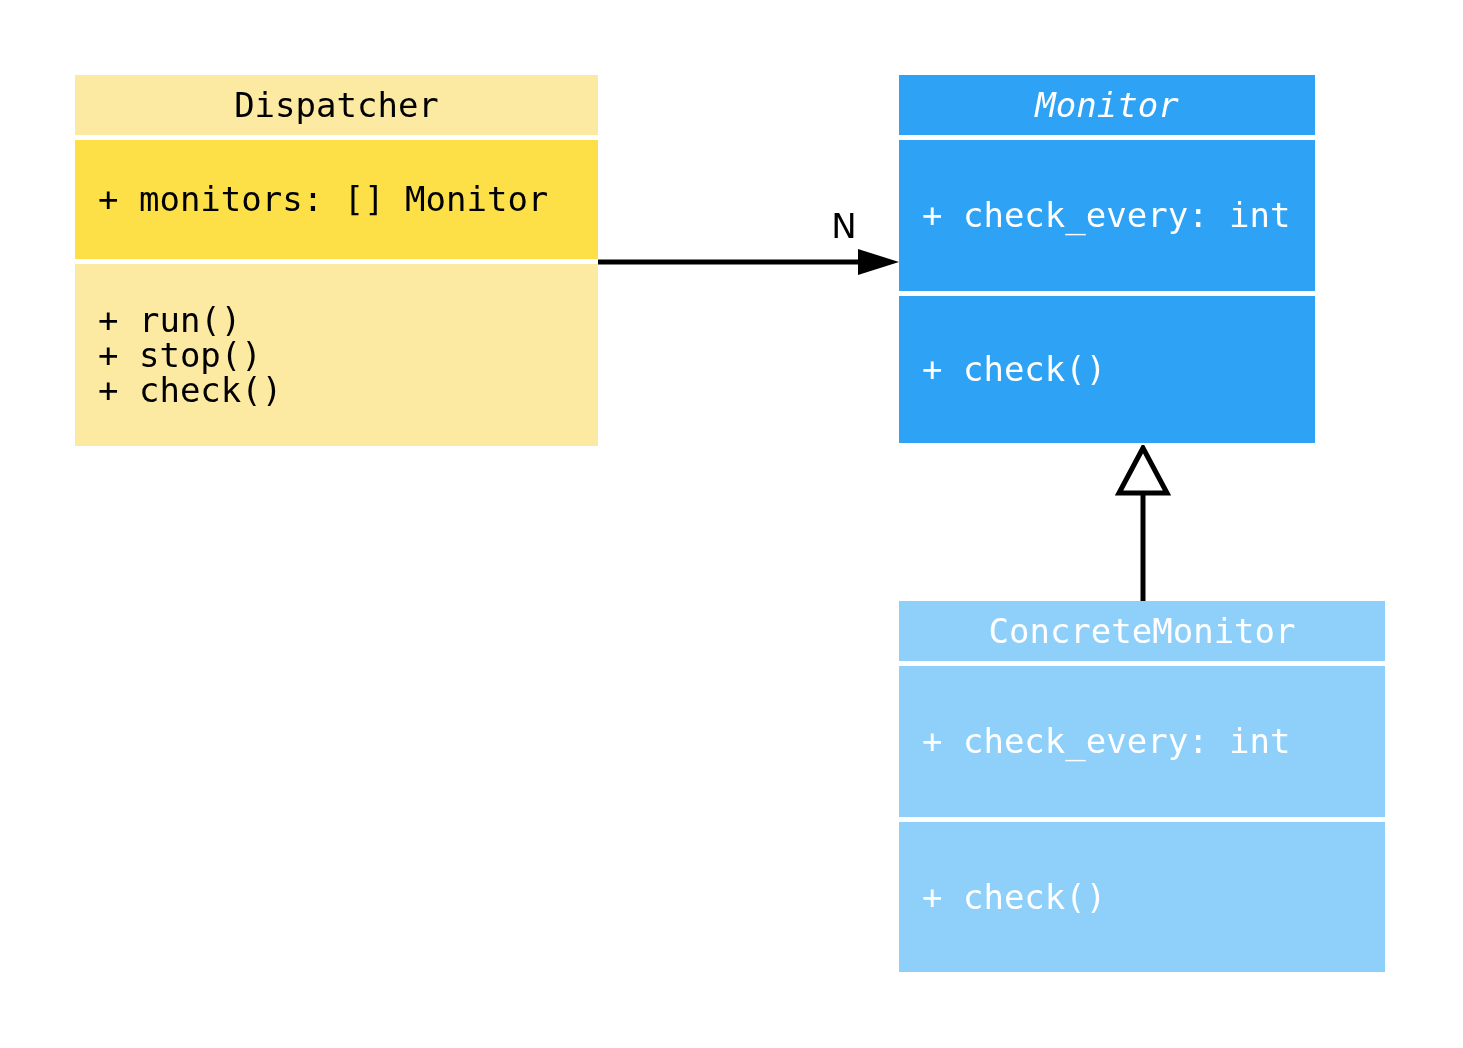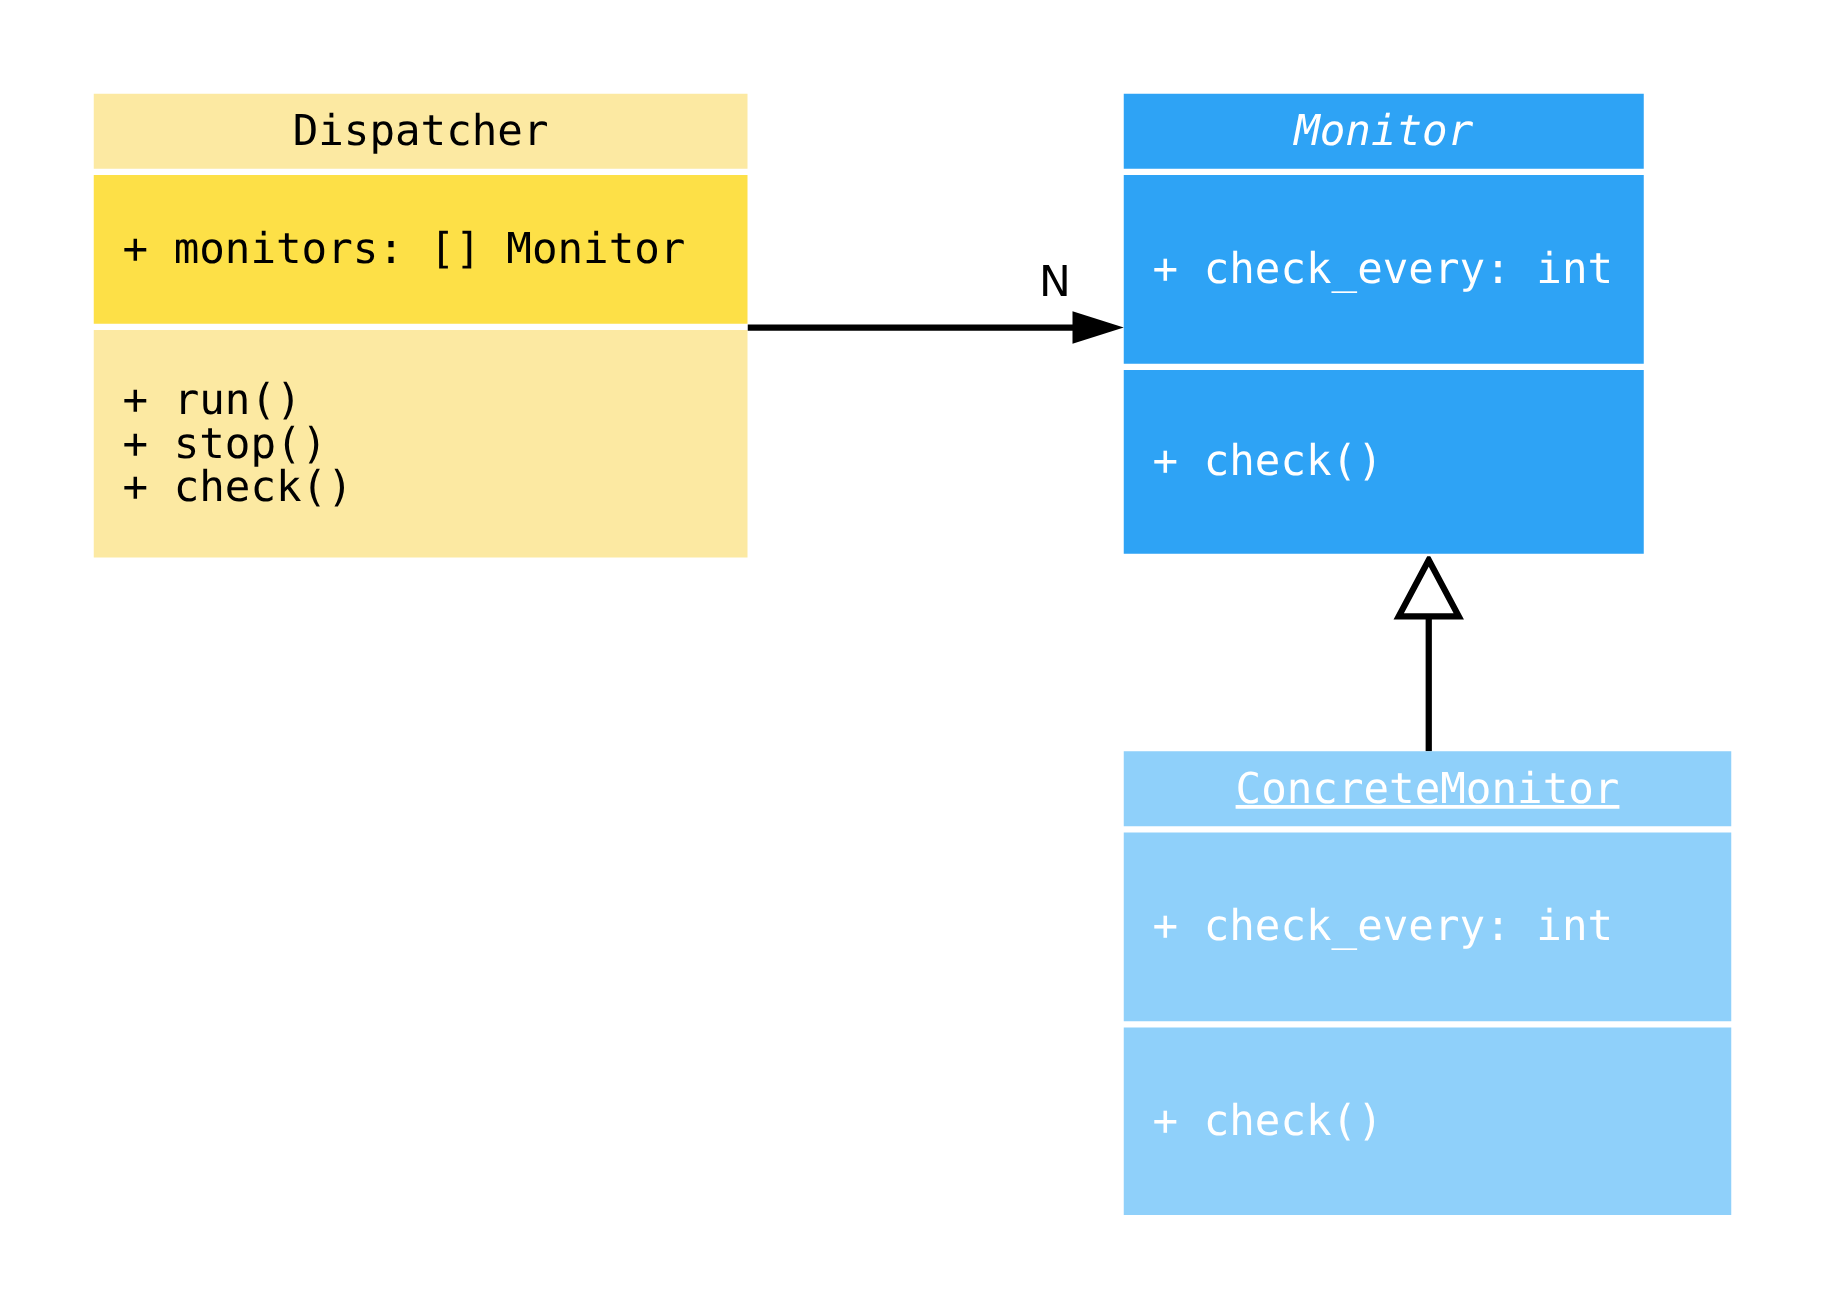--- a/index.html
+++ b/index.html
@@ -91,21 +91,21 @@
     <div class="sec title" style="background-color: rgb(46, 163, 245);">Monitor</div>
     <div class="sec body attrs" style="background-color: rgb(46, 163, 245);">
       <div class="line">+ check_every: int</div>
     </div>
     <div class="sec body methods" style="background-color: rgb(46, 163, 245);">
       <div class="line">+ check()</div>
     </div>
   </div>
 
   <div class="class-box box-concrete" style="color: rgb(255, 255, 255);">
-    <div class="sec title" style="background-color: rgb(143, 208, 250); text-decoration: underline;">ConcreteMonitor</div>
+    <div class="sec title" style="background-color: rgb(143, 208, 250);">ConcreteMonitor</div>
     <div class="sec body attrs" style="background-color: rgb(143, 208, 250);">
       <div class="line">+ check_every: int</div>
     </div>
     <div class="sec body methods" style="background-color: rgb(143, 208, 250);">
       <div class="line">+ check()</div>
     </div>
   </div>
 
   <svg class="arrow-svg assoc-arrow" width="302" height="52" viewBox="0 0 302 52">
     <line x1="0" y1="26" x2="266" y2="26" stroke-width="5" stroke="#000000"></line>

